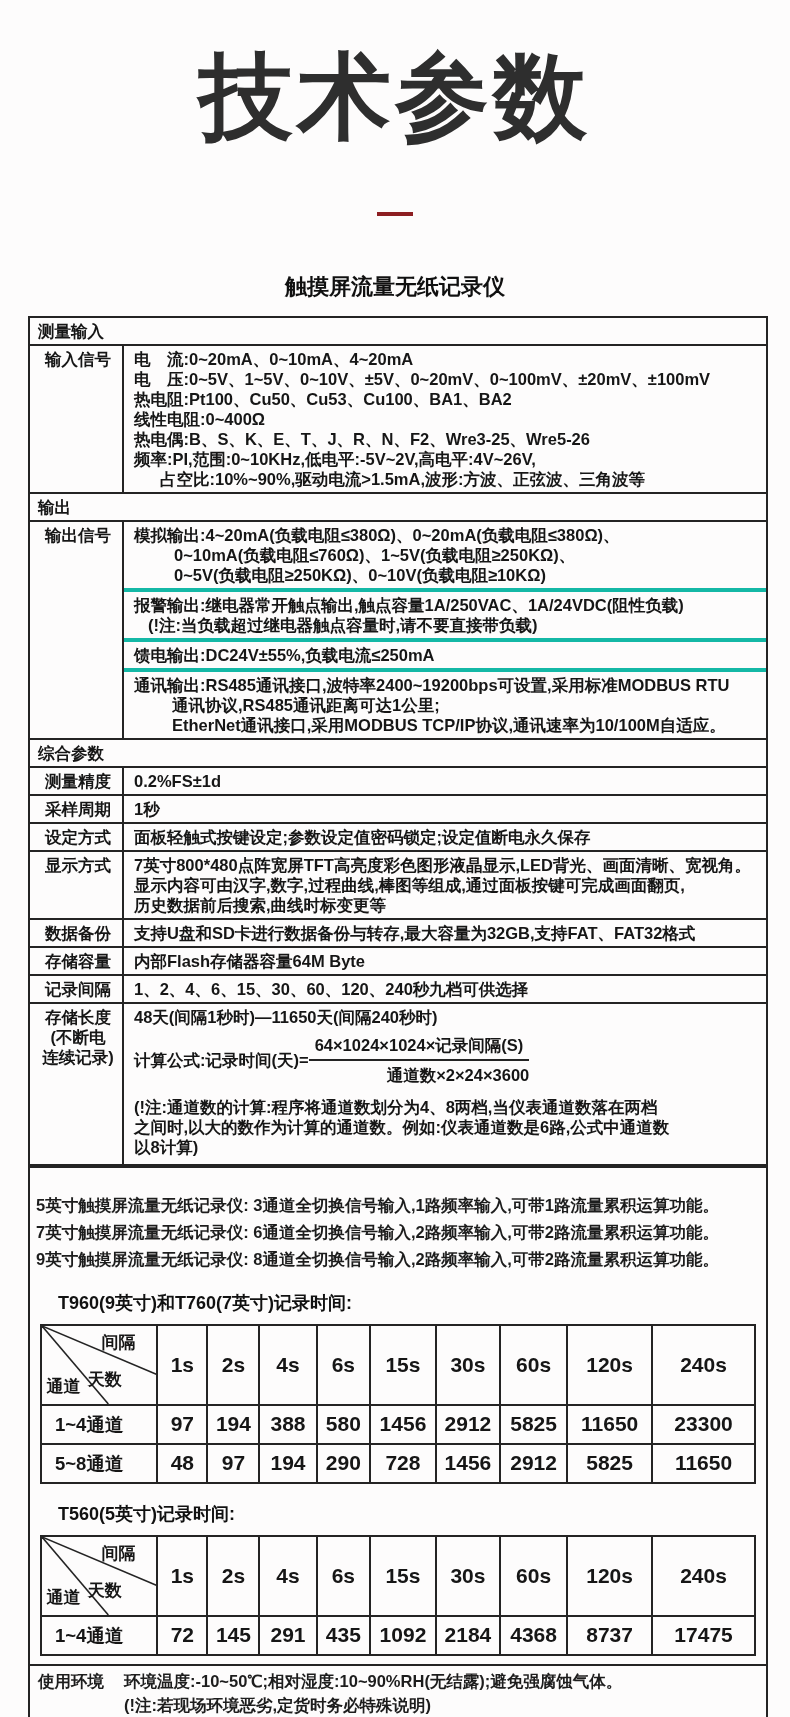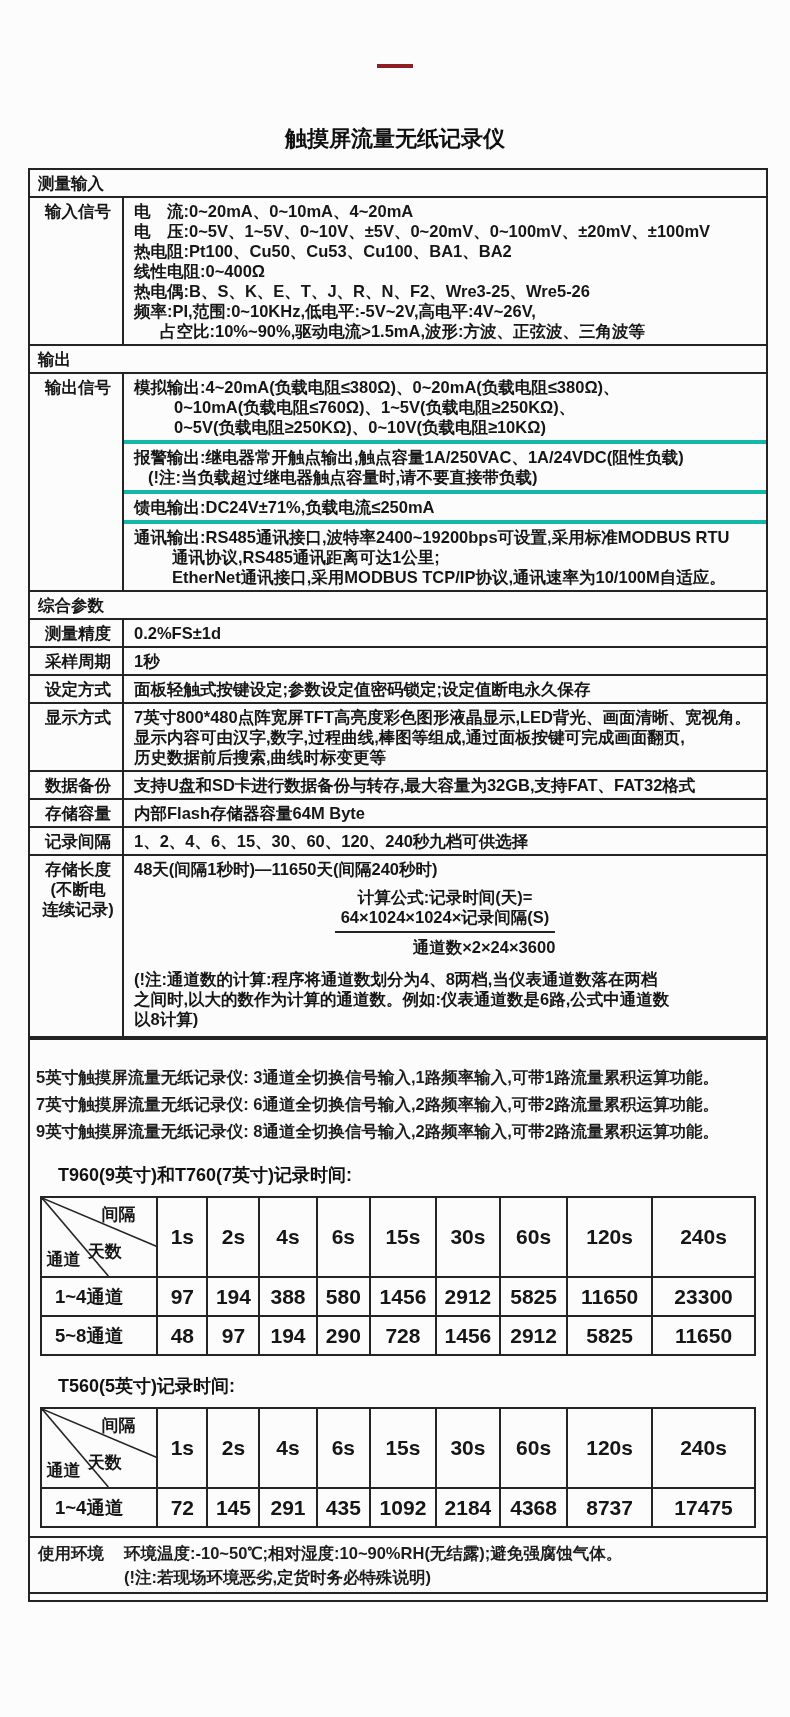--- a/index.html
+++ b/index.html
@@ -56,21 +56,21 @@
   table.spec tr.sec td { padding: 3px 8px; }
   table.spec td.nopad { padding: 0; }
   .blk { padding: 3px 10px; }
   .blk + .blk { border-top: 4px solid #14b8a6; }
   .ind40 { padding-left: 40px; }
   .ind38 { padding-left: 38px; }
   .ind26 { padding-left: 26px; }
   .ind14 { padding-left: 14px; }
 
   .range-line { margin-bottom: 2px; }
-  .formula { display: flex; align-items: center; margin: 8px 0 6px; flex-direction: column; }
+  .formula { display: flex; align-items: center; margin: 8px 0 6px; }
   .frac { text-align: right; display: inline-block; }
   .frac .num { display: block; border-bottom: 2px solid #242424; padding: 0 6px 4px; }
   .frac .den { display: block; padding-top: 4px; }
   .note { margin-top: 12px; margin-bottom: 4px; }
 
   
   .box2 {
     border: 2px solid #242424;
     margin-left: 28px;
     width: 740px;
@@ -112,20 +112,21 @@
   }
   .flex-row .flbl { flex: none; width: 94px; padding-left: 8px; }
   .flex-row .fct  { flex: 1; padding-right: 6px; }
   .rec-gap { height: 7px; }
 </style>
 </head>
 <body>
 
 <div class="page">
 
+  <h1 class="big-title">技术参数</h1>
   <div class="accent-dash"></div>
   <div class="subtitle">触摸屏流量无纸记录仪</div>
 
   <table class="spec">
     <colgroup>
         <col style="width:94px">
         <col>
       </colgroup>
     <tbody>
       <tr class="sec">
@@ -152,21 +153,21 @@
           <div class="blk">
             <div>模拟输出:4~20mA(负载电阻≤380Ω)、0~20mA(负载电阻≤380Ω)、</div>
             <div class="ind40">0~10mA(负载电阻≤760Ω)、1~5V(负载电阻≥250KΩ)、</div>
             <div class="ind40">0~5V(负载电阻≥250KΩ)、0~10V(负载电阻≥10KΩ)</div>
           </div>
           <div class="blk">
             <div>报警输出:继电器常开触点输出,触点容量1A/250VAC、1A/24VDC(阻性负载)</div>
             <div class="ind14">(!注:当负载超过继电器触点容量时,请不要直接带负载)</div>
           </div>
           <div class="blk">
-            <div>馈电输出:DC24V±71%,负载电流≤250mA</div>
+            <div>馈电输出:DC24V±55%,负载电流≤250mA</div>
           </div>
           <div class="blk">
             <div>通讯输出:RS485通讯接口,波特率2400~19200bps可设置,采用标准MODBUS RTU</div>
             <div class="ind38">通讯协议,RS485通讯距离可达1公里;</div>
             <div class="ind38">EtherNet通讯接口,采用MODBUS TCP/IP协议,通讯速率为10/100M自适应。</div>
           </div>
         </td>
       </tr>
       <tr class="sec">
         <td colspan="2">综合参数</td>

